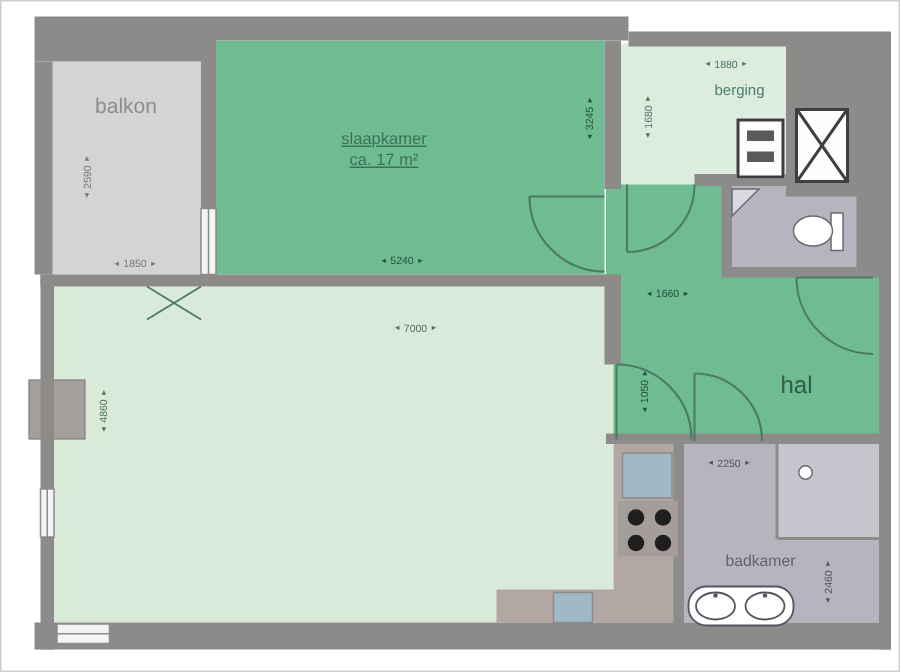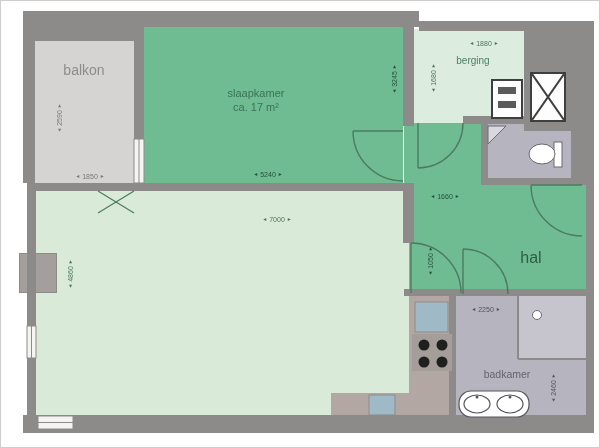--- a/index.html
+++ b/index.html
@@ -16,21 +16,21 @@
     position:absolute;display:flex;align-items:center;justify-content:center;
     font-size:7px;letter-spacing:0;line-height:1;white-space:nowrap;pointer-events:none;
   }
   .dim::before{content:"◄";font-size:5px;margin-right:2px;}
   .dim::after{content:"►";font-size:5px;margin-left:2px;}
   .dim.v{transform:rotate(-90deg);transform-origin:center;height:10px;}
   .on-green{color:#24503e;}
   .on-light{color:#4e7460;}
   .on-gray{color:#55535e;}
   .on-balkon{color:#7b7977;}
-  .lbl-green{color:#3c7459;}
+  .lbl-green{color:#3c7459;text-decoration:underline;}
   .lbl-light{color:#4c7f67;}
   .lbl-gray{color:#656370;}
   .lbl-balkon{color:#8f8d8b;}
   svg.overlay{position:absolute;left:0;top:0;pointer-events:none;}
   .meterbox{
     position:absolute;left:490px;top:78px;width:32px;height:40px;background:#fdfdfd;
     border:2px solid #3f3f3f;box-sizing:border-box;
   }
   .meterbox .bar{position:absolute;left:5px;width:18px;height:7px;background:#5a5a5a;}
   .shaft{
@@ -161,21 +161,21 @@
     </g>
   </svg>
 
   <div class="room-label lbl-balkon" style="left:34px;top:60px;width:98px;font-size:14px;">
     <span>balkon</span>
   </div>
   <div class="room-label lbl-green" style="left:165px;top:85px;width:180px;font-size:11px;color:#3a7257;">
     <span>slaapkamer</span>
     <span class="sub">ca. 17 m²</span>
   </div>
-  <div class="room-label lbl-light" style="left:424px;top:53px;width:96px;font-size:10px;">
+  <div class="room-label lbl-light" style="left:444px;top:53px;width:96px;font-size:10px;">
     <span>berging</span>
   </div>
   <div class="room-label" style="left:505px;top:247px;width:50px;font-size:16px;color:#2f5d49;">
     <span>hal</span>
   </div>
   <div class="room-label lbl-gray" style="left:458px;top:367px;width:96px;font-size:10.5px;">
     <span>badkamer</span>
   </div>
 
   <div class="dim on-balkon" style="left:60px;top:170px;width:58px;height:10px;">

